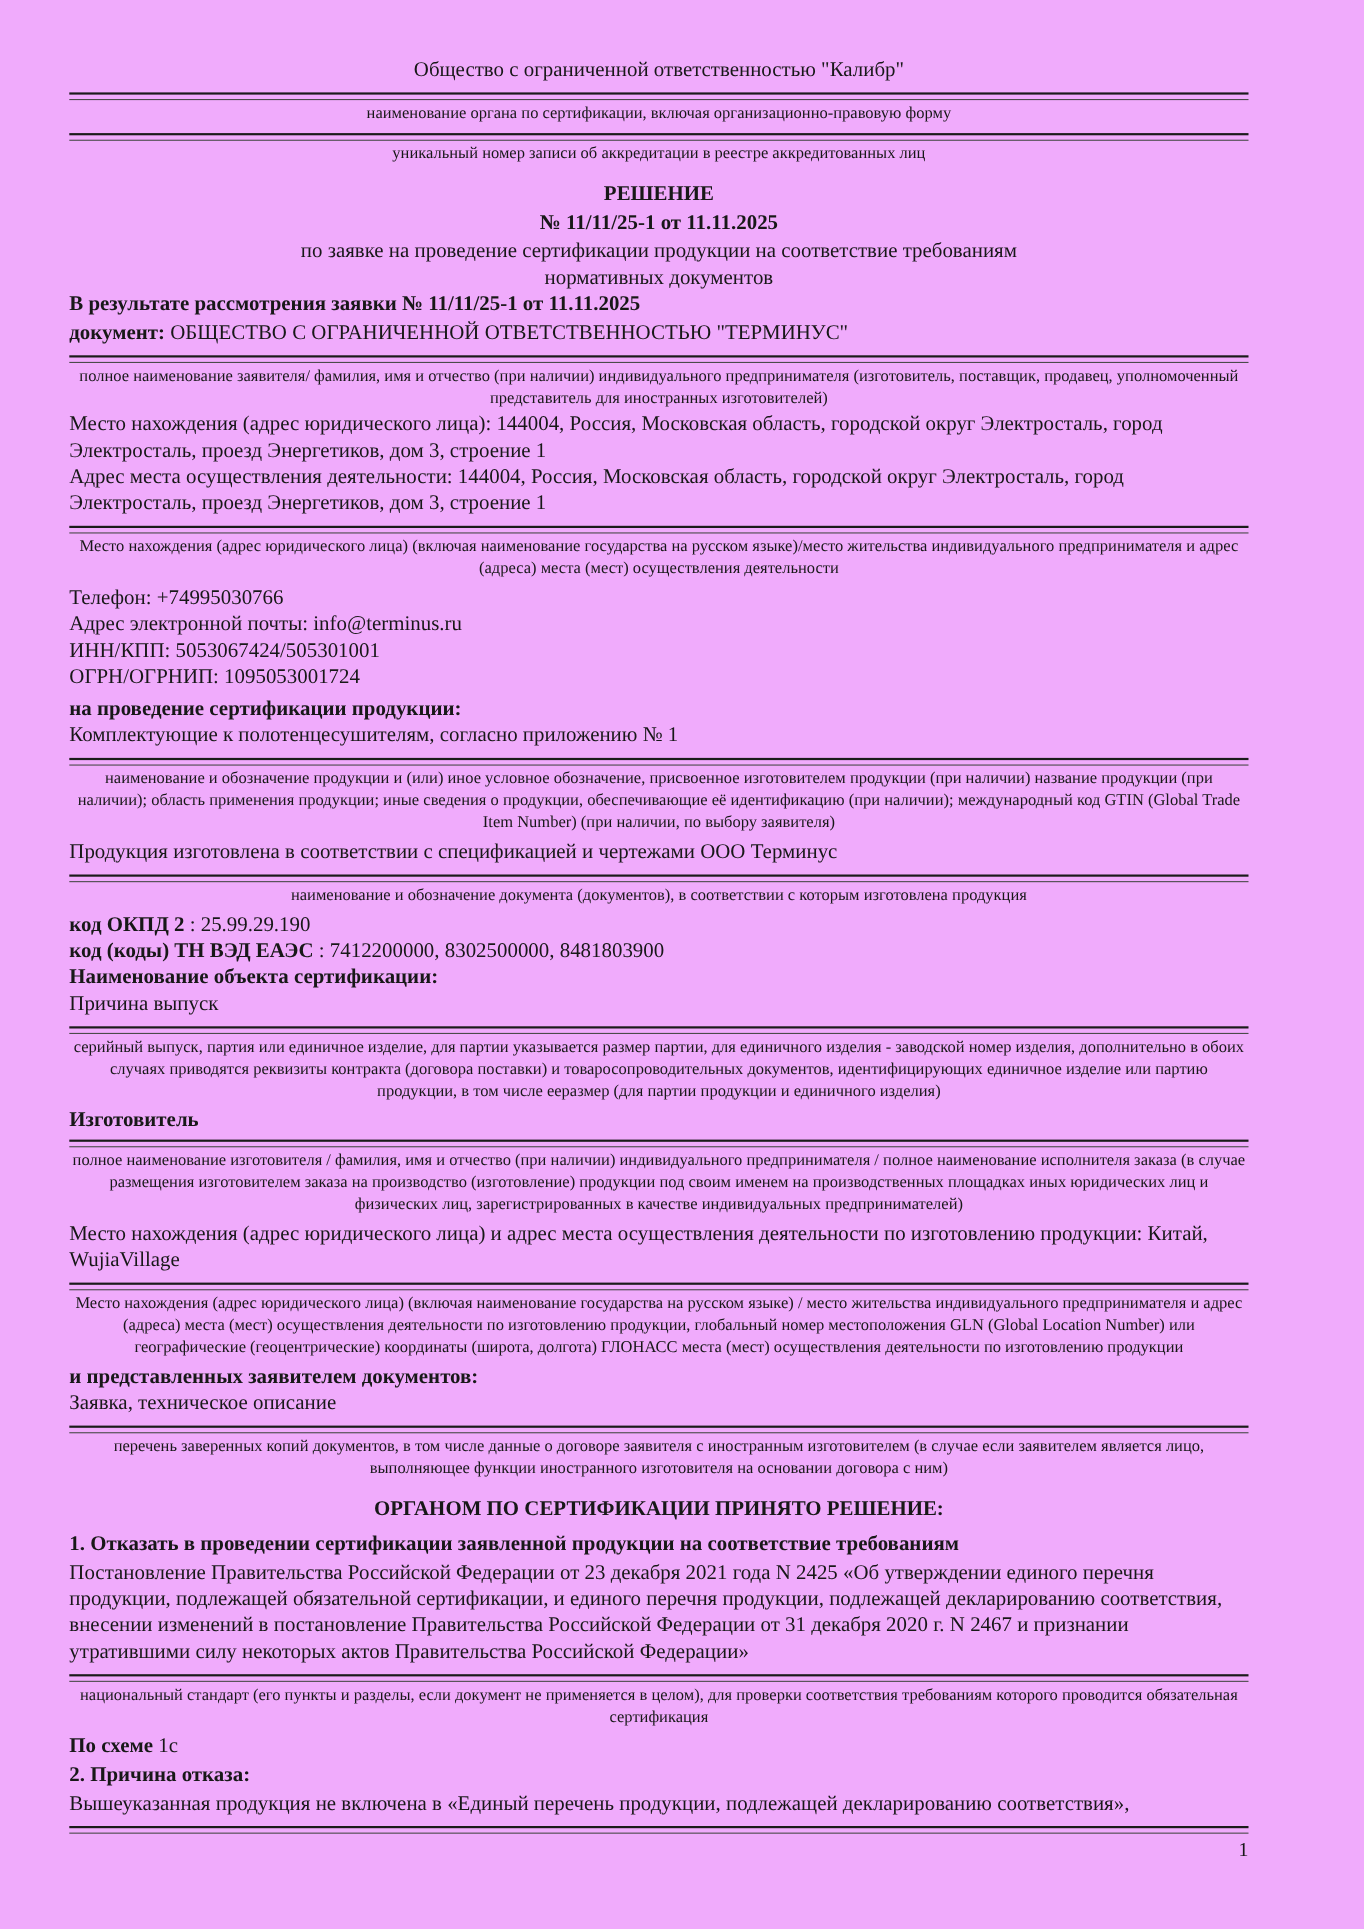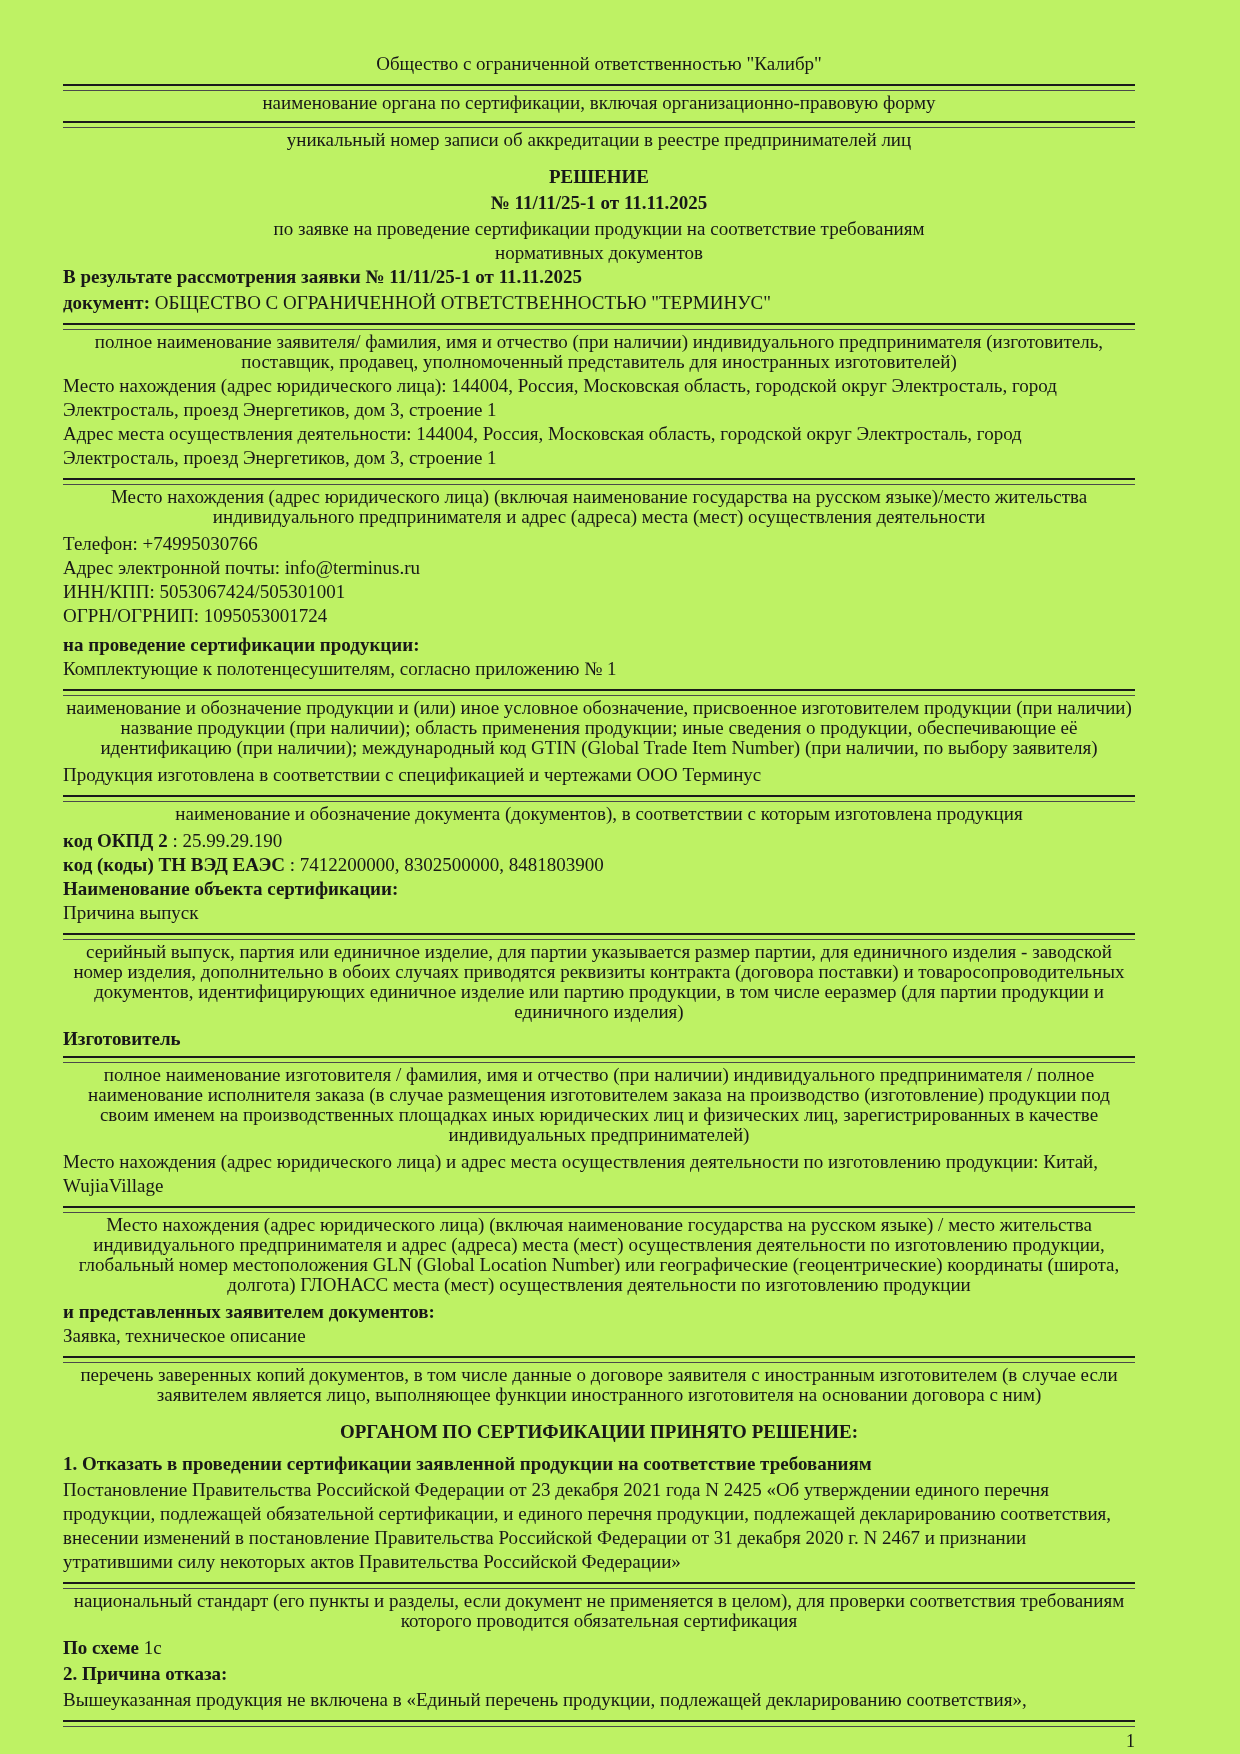--- a/index.html
+++ b/index.html
@@ -1,32 +1,32 @@
 <!DOCTYPE html>
 <html lang="ru"><head>
 <meta charset="utf-8">
 <style>
   html, body { margin: 0; padding: 0; background: #e8e8e8; }
   .page {
     position: relative;
     width: 1240px;
     height: 1754px;
     margin: 0 auto;
-    background: #bef264;
+    background: #f0abfc;
     color: #181818;
     box-sizing: border-box;
     padding: 52px 105px 0 63px;
     font-family: "Liberation Serif", "DejaVu Serif", serif;
     overflow: hidden;
   }
   .main   { font-size: 19px; line-height: 24px; }
   .b      { font-weight: bold; }
   .center { text-align: center; }
   .caption {
-    font-size: 19px;
+    font-size: 15px;
     line-height: 20px;
     text-align: center;
   }
   .rule {
     height: 4px;
     border-top: 2px solid #1b1b1b;
     border-bottom: 1px solid #4a4a4a;
     width: 100%;
   }
   .mt-xs { margin-top: 2px; }
@@ -43,21 +43,21 @@
 </style>
 </head>
 <body>
 
 <div class="page">
 
   <div class="main center">Общество с ограниченной ответственностью "Калибр"</div>
   <div class="rule mt-m"></div>
   <div class="caption mt-xs">наименование органа по сертификации, включая организационно-правовую форму</div>
   <div class="rule mt-m"></div>
-  <div class="caption mt-xs">уникальный номер записи об аккредитации в реестре предпринимателей лиц</div>
+  <div class="caption mt-xs">уникальный номер записи об аккредитации в реестре аккредитованных лиц</div>
 
   <div class="main center b mt-l">РЕШЕНИЕ</div>
   <div class="main center b mt-xs">№ 11/11/25-1 от 11.11.2025</div>
   <div class="main center mt-xs">по заявке на проведение сертификации продукции на соответствие требованиям</div>
   <div class="main center">нормативных документов</div>
 
   <div class="main b mt-xl">В результате рассмотрения заявки № 11/11/25-1 от 11.11.2025</div>
   <div class="main mt-xs">
     <span class="b">документ:</span>
     <span>ОБЩЕСТВО С ОГРАНИЧЕННОЙ ОТВЕТСТВЕННОСТЬЮ "ТЕРМИНУС"</span>

